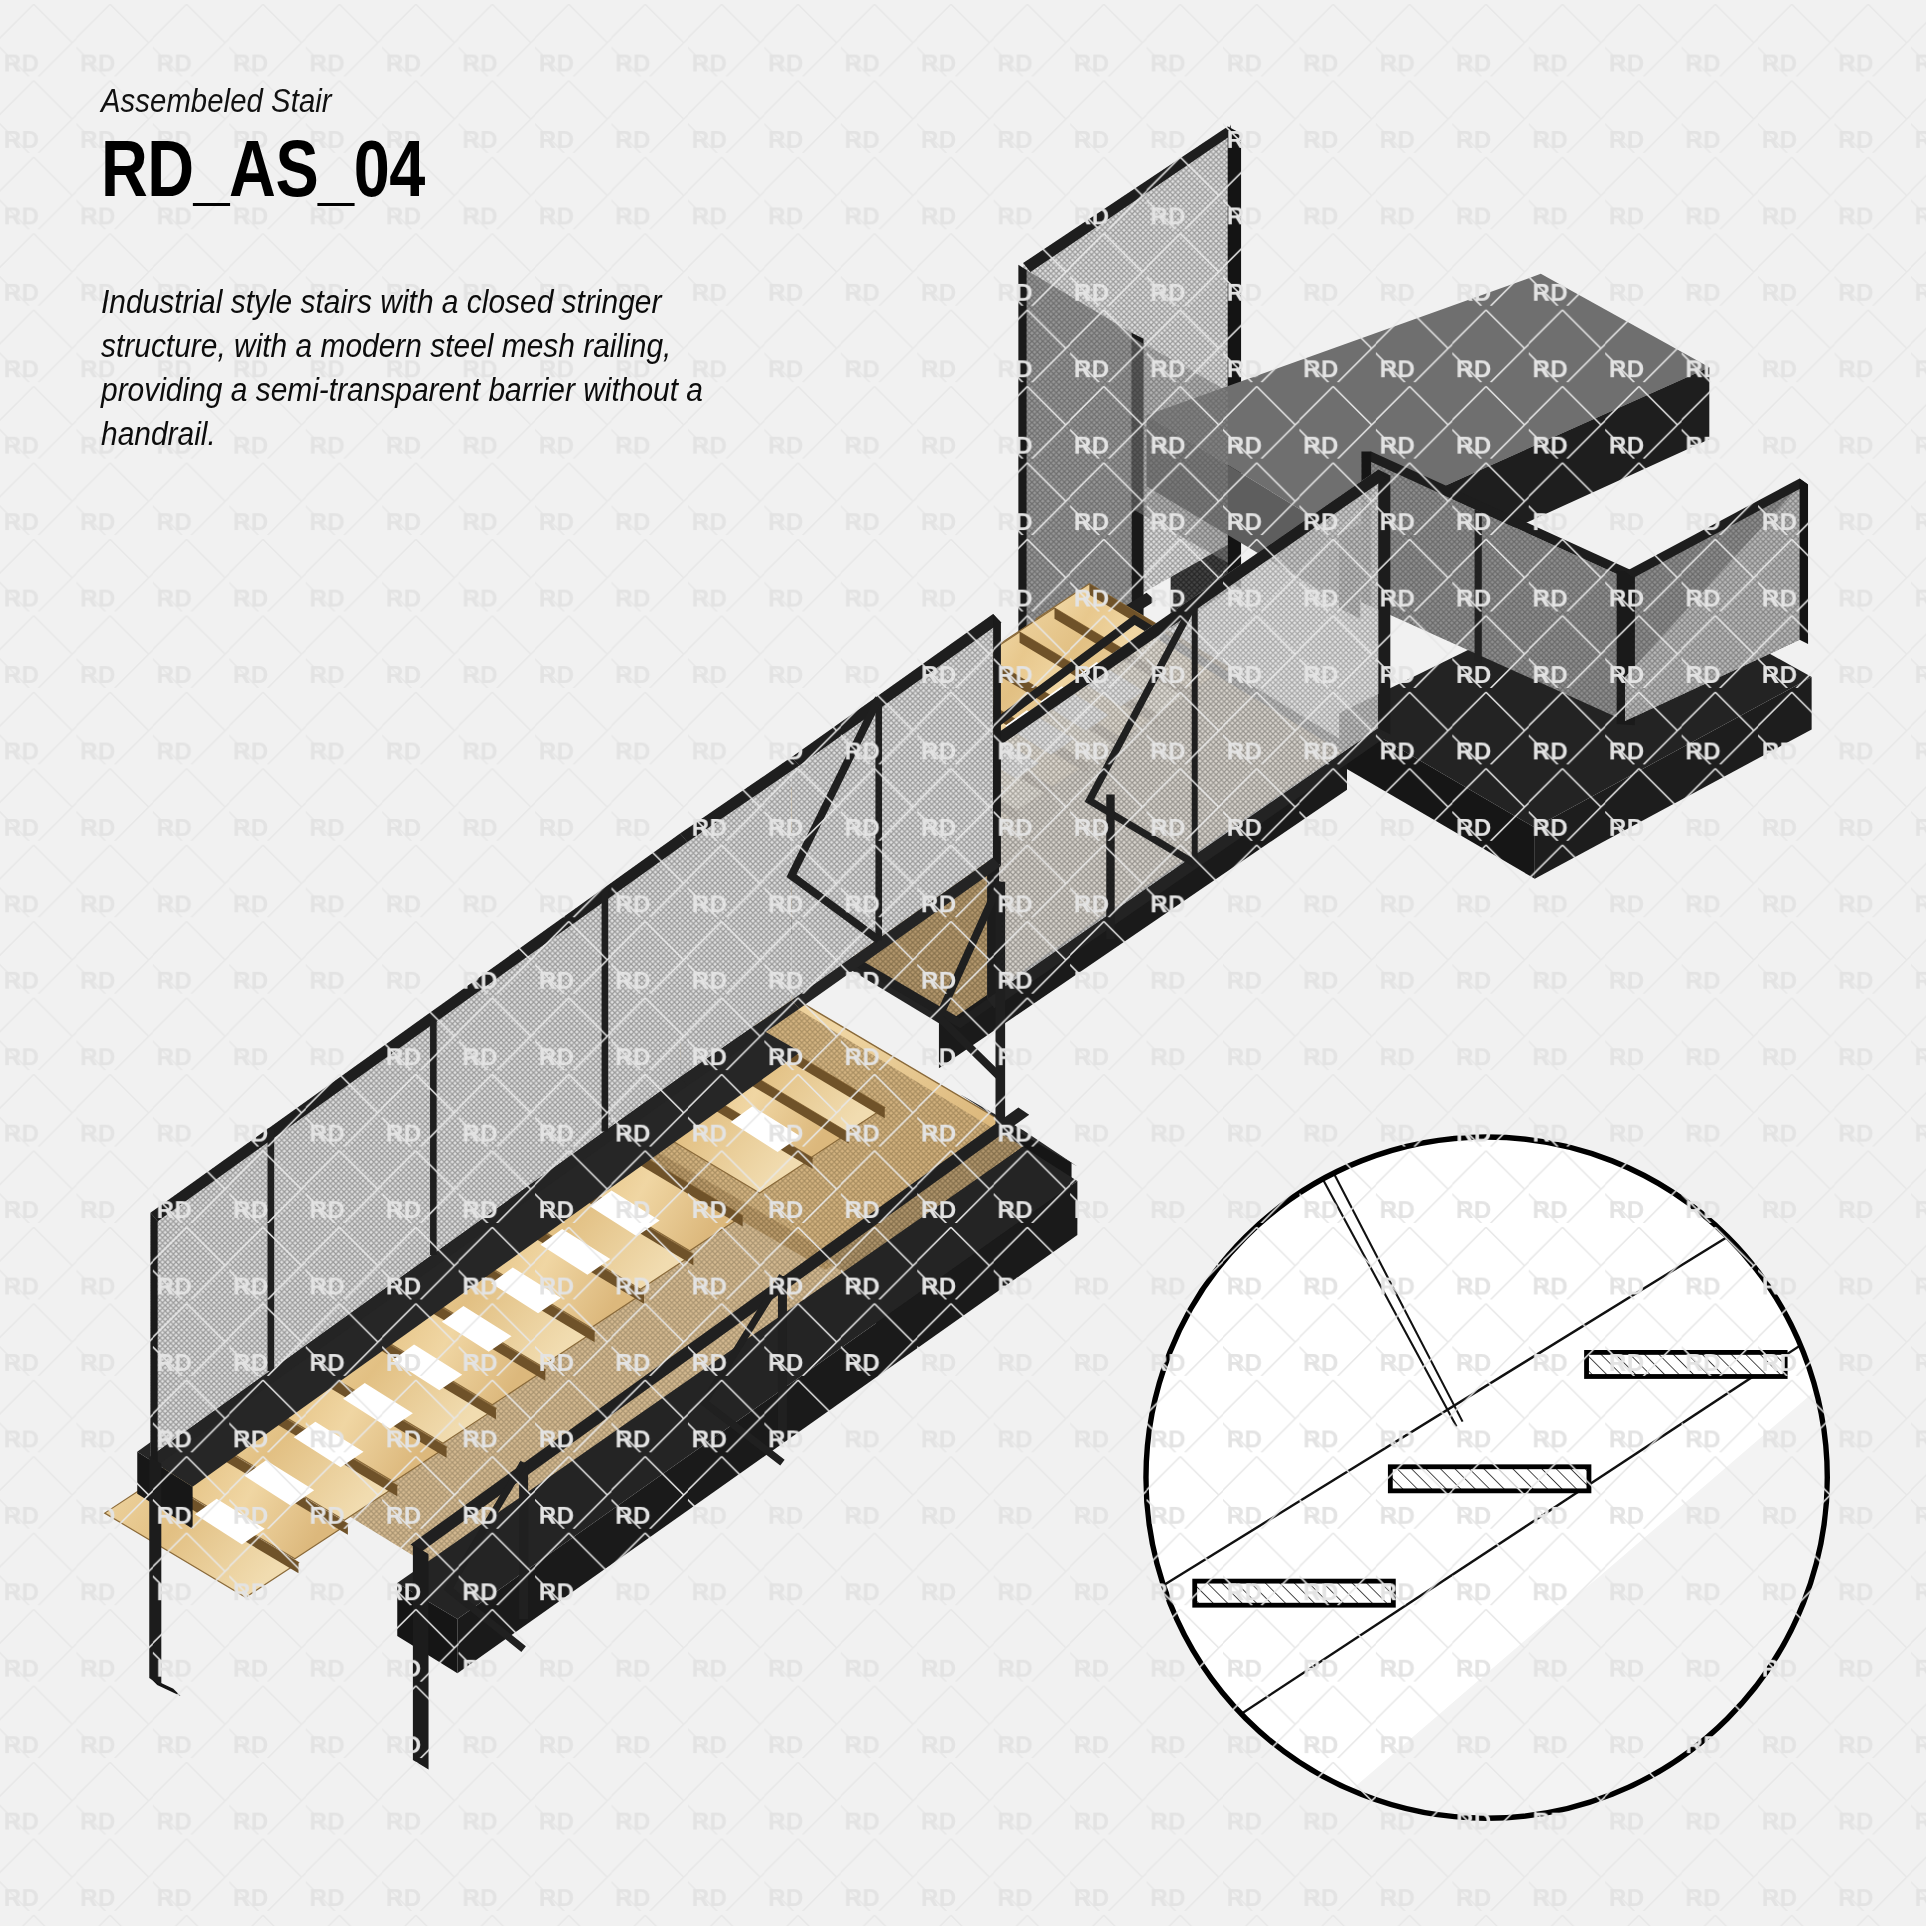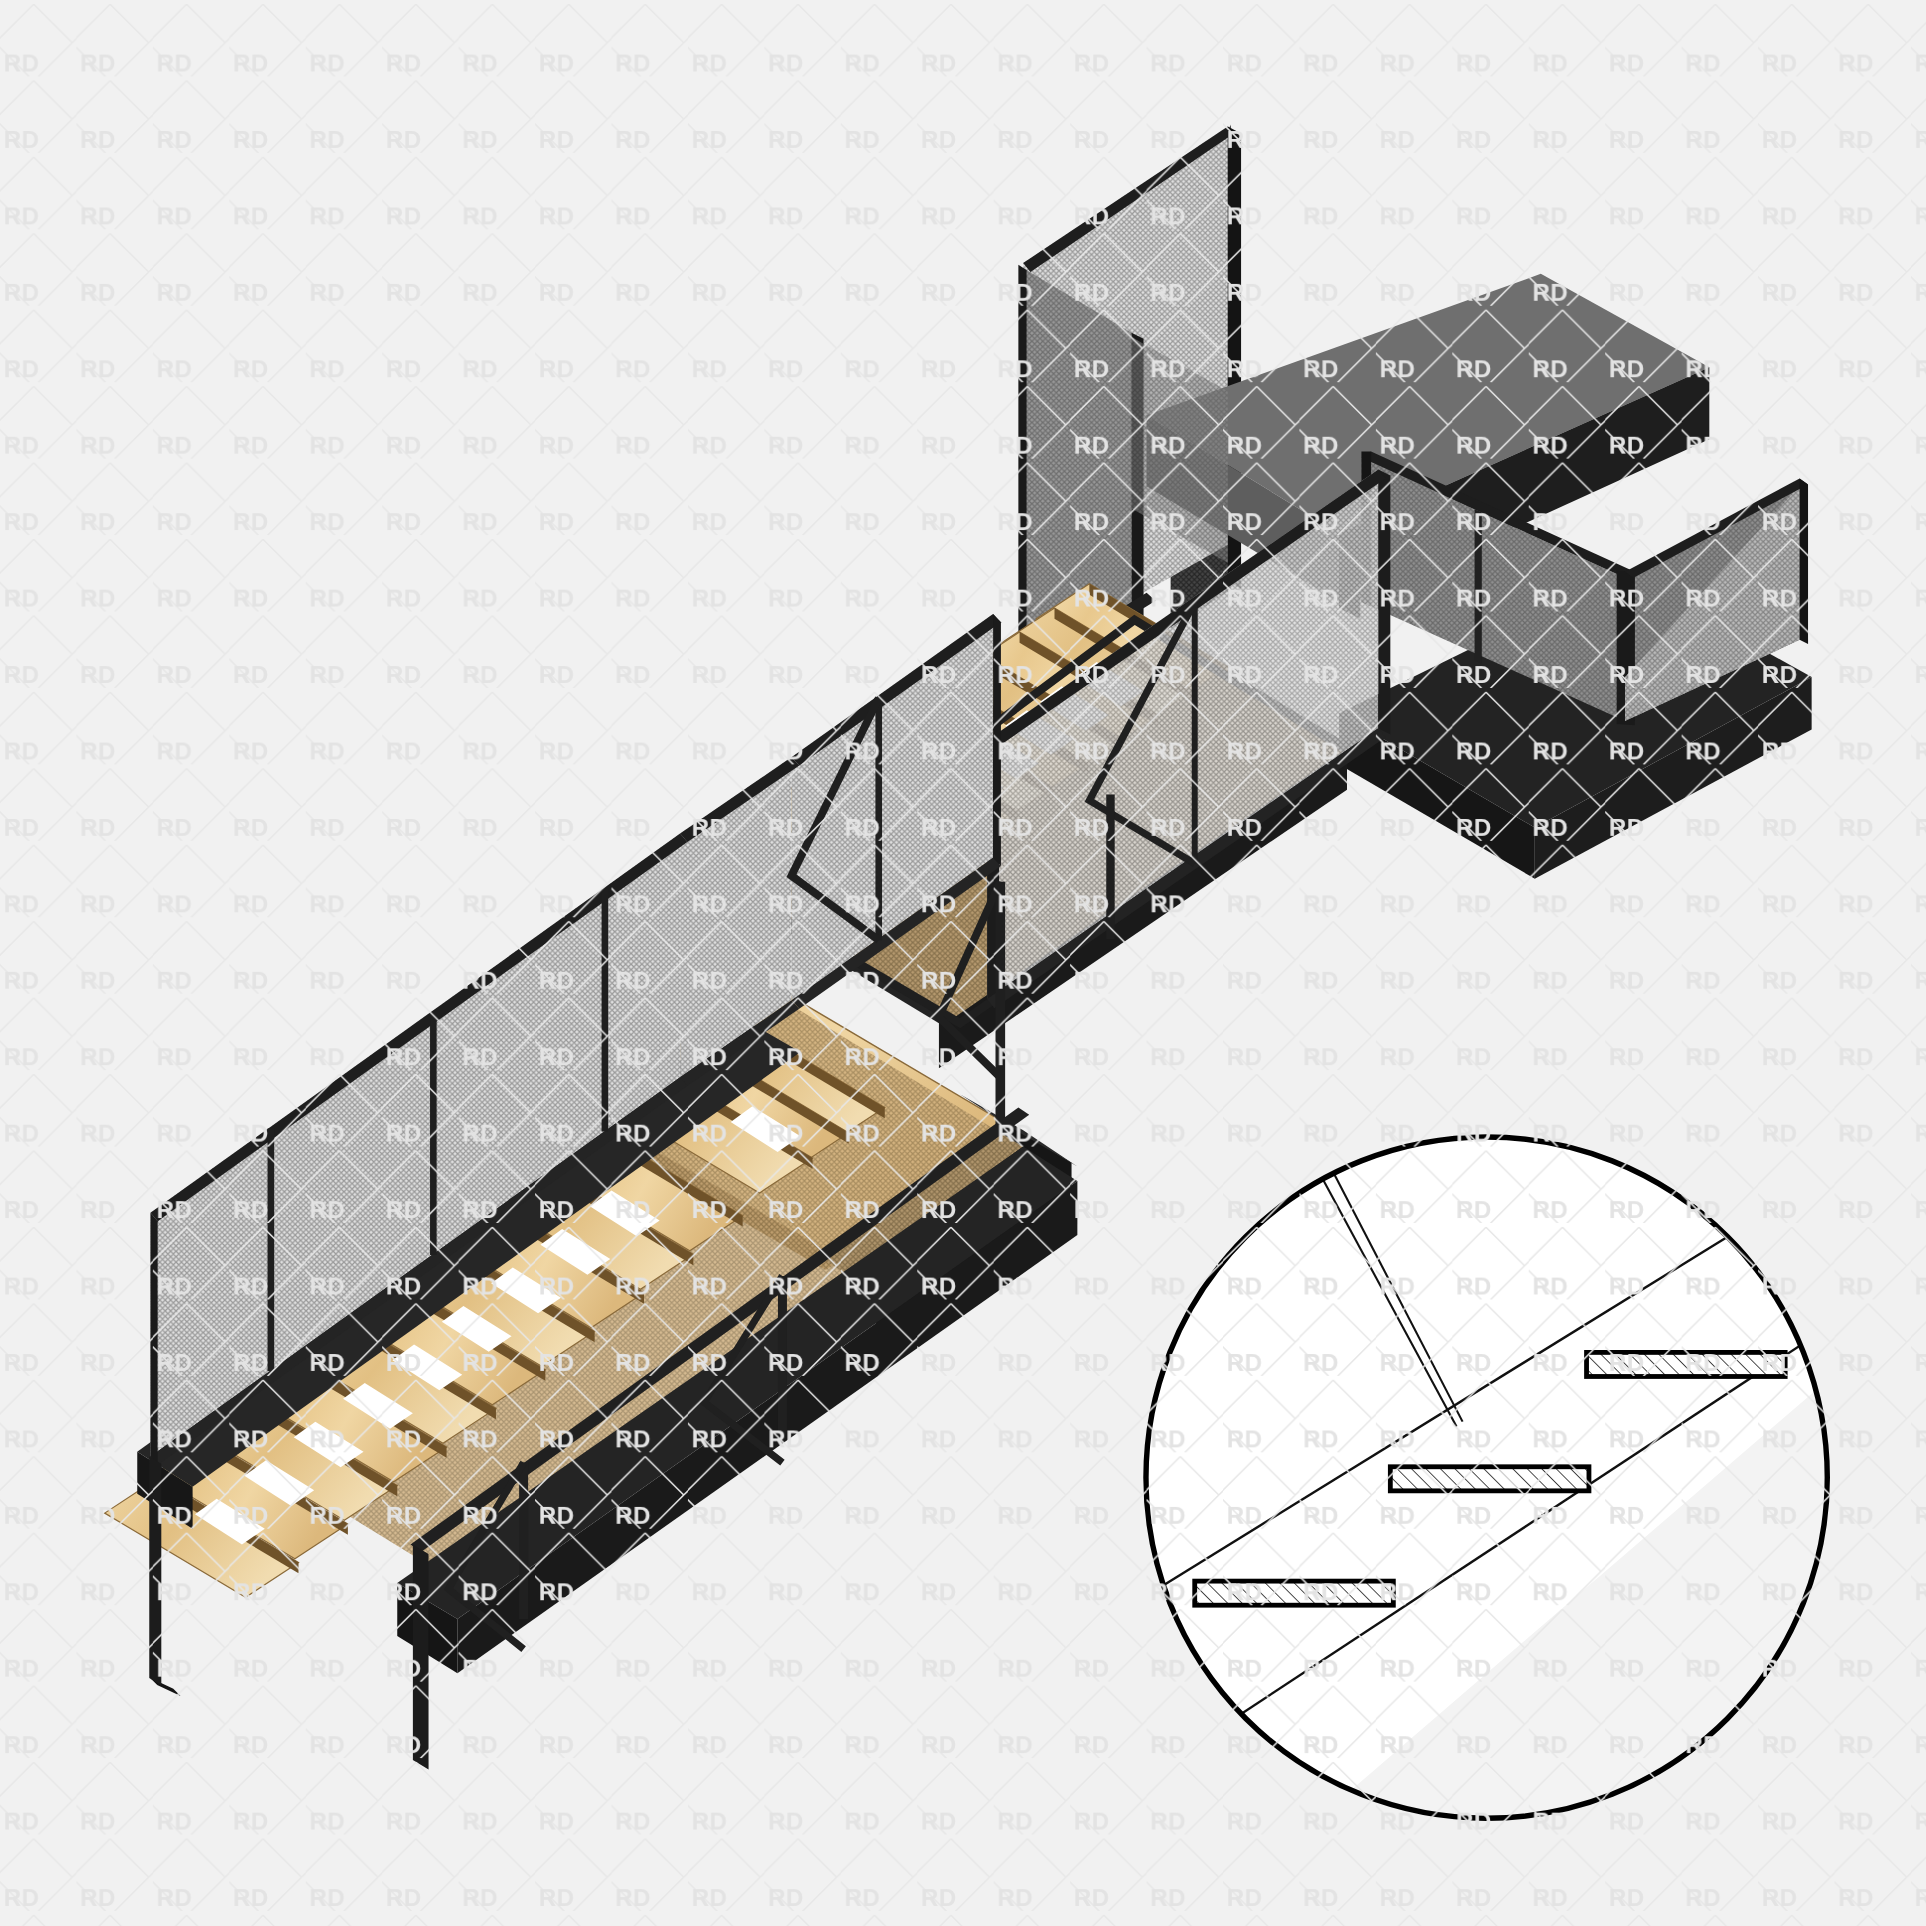--- a/index.html
+++ b/index.html
@@ -308,20 +308,25 @@
         <g>
           <rect x="2636" y="2247" width="330" height="40" fill="url(#sectHatch)" stroke="#000" stroke-width="8"></rect>
           <rect x="2310" y="2437" width="330" height="40" fill="url(#sectHatch)" stroke="#000" stroke-width="8"></rect>
           <rect x="1985" y="2627" width="330" height="40" fill="url(#sectHatch)" stroke="#000" stroke-width="8"></rect>
         </g>
       </g>
       <circle cx="2470" cy="2455" r="566" fill="none" stroke="#000" stroke-width="9"></circle>
     </g>
   </svg>
 
+  <div id="textblock">
+    <p id="kicker">Assembeled Stair</p>
+    <p id="code">RD_AS_04</p>
+    <p id="desc">Industrial style stairs with a closed stringer structure, with a modern steel mesh railing, providing a semi-transparent barrier without a handrail.</p>
+  </div>
 
   <svg id="watermark" viewBox="0 0 3200 3200" xmlns="http://www.w3.org/2000/svg">
     <defs>
       <pattern id="wmTile" width="127" height="127" patternUnits="userSpaceOnUse">
 
         <path d="M -8 71 L 56 7 M 56 7 L 120 71 M 120 71 L 184 7 M -8 71 L -72 7" fill="none" stroke="#e7e7e7" stroke-width="2.6"></path>
         <path d="M 56 135 L 120 71 M -8 71 L 56 135" fill="none" stroke="#e7e7e7" stroke-width="2.6"></path>
 
         <text x="6" y="118" font-family="'Liberation Sans', sans-serif" font-size="40" font-weight="700" fill="#e3e3e3" letter-spacing="1">RD</text>
       </pattern>

